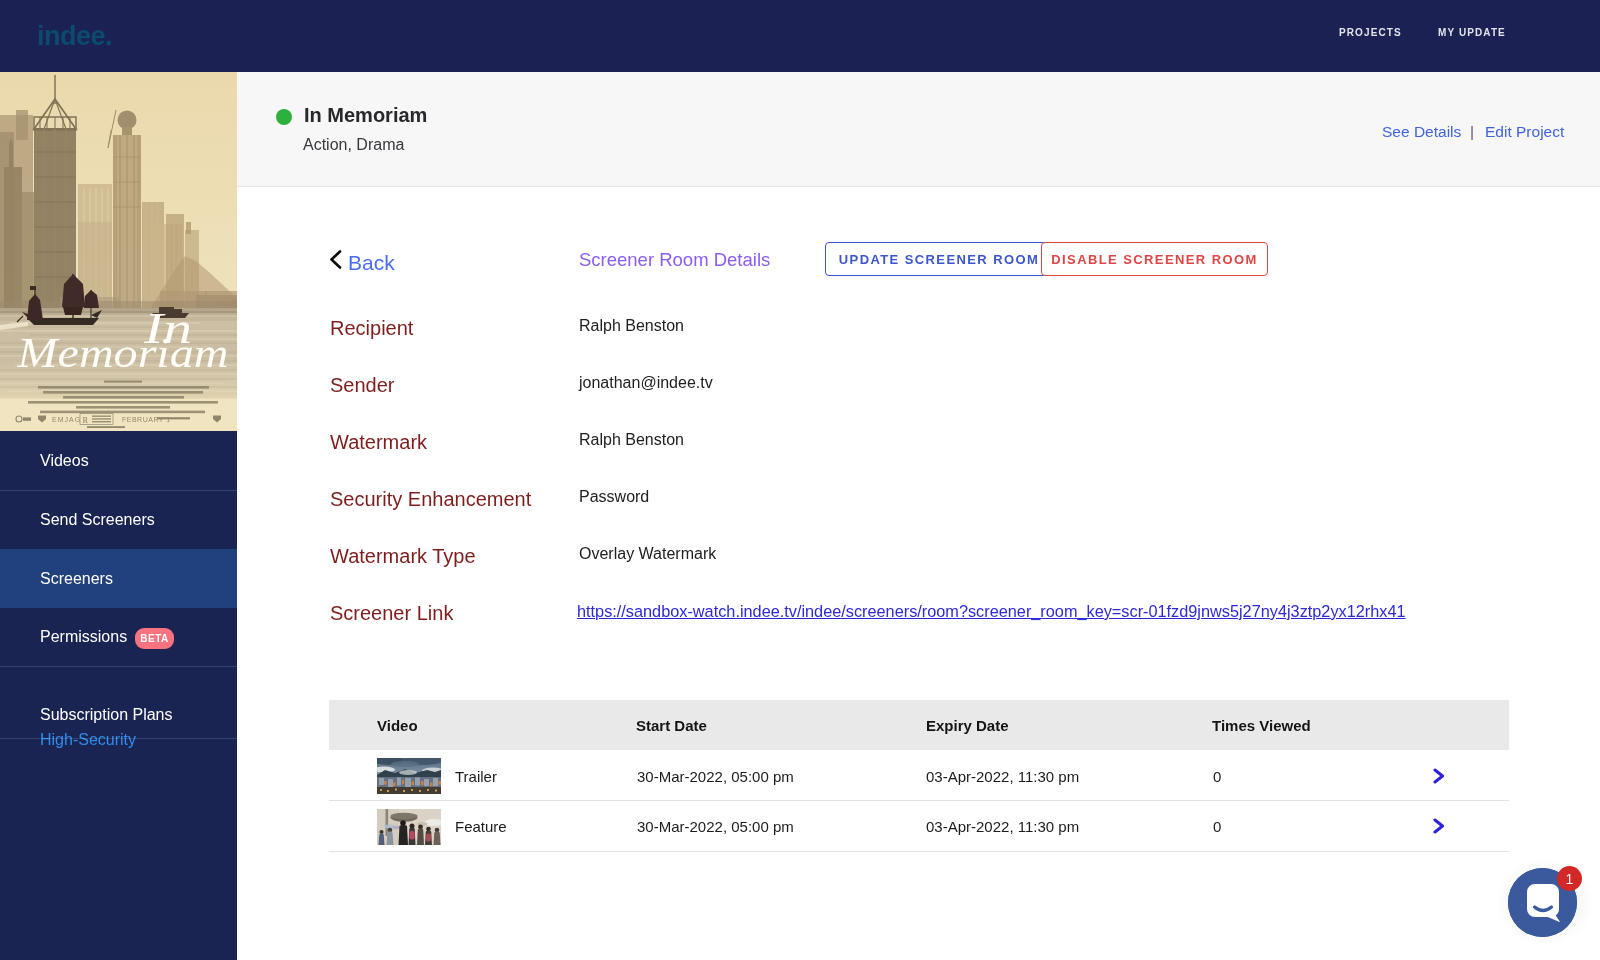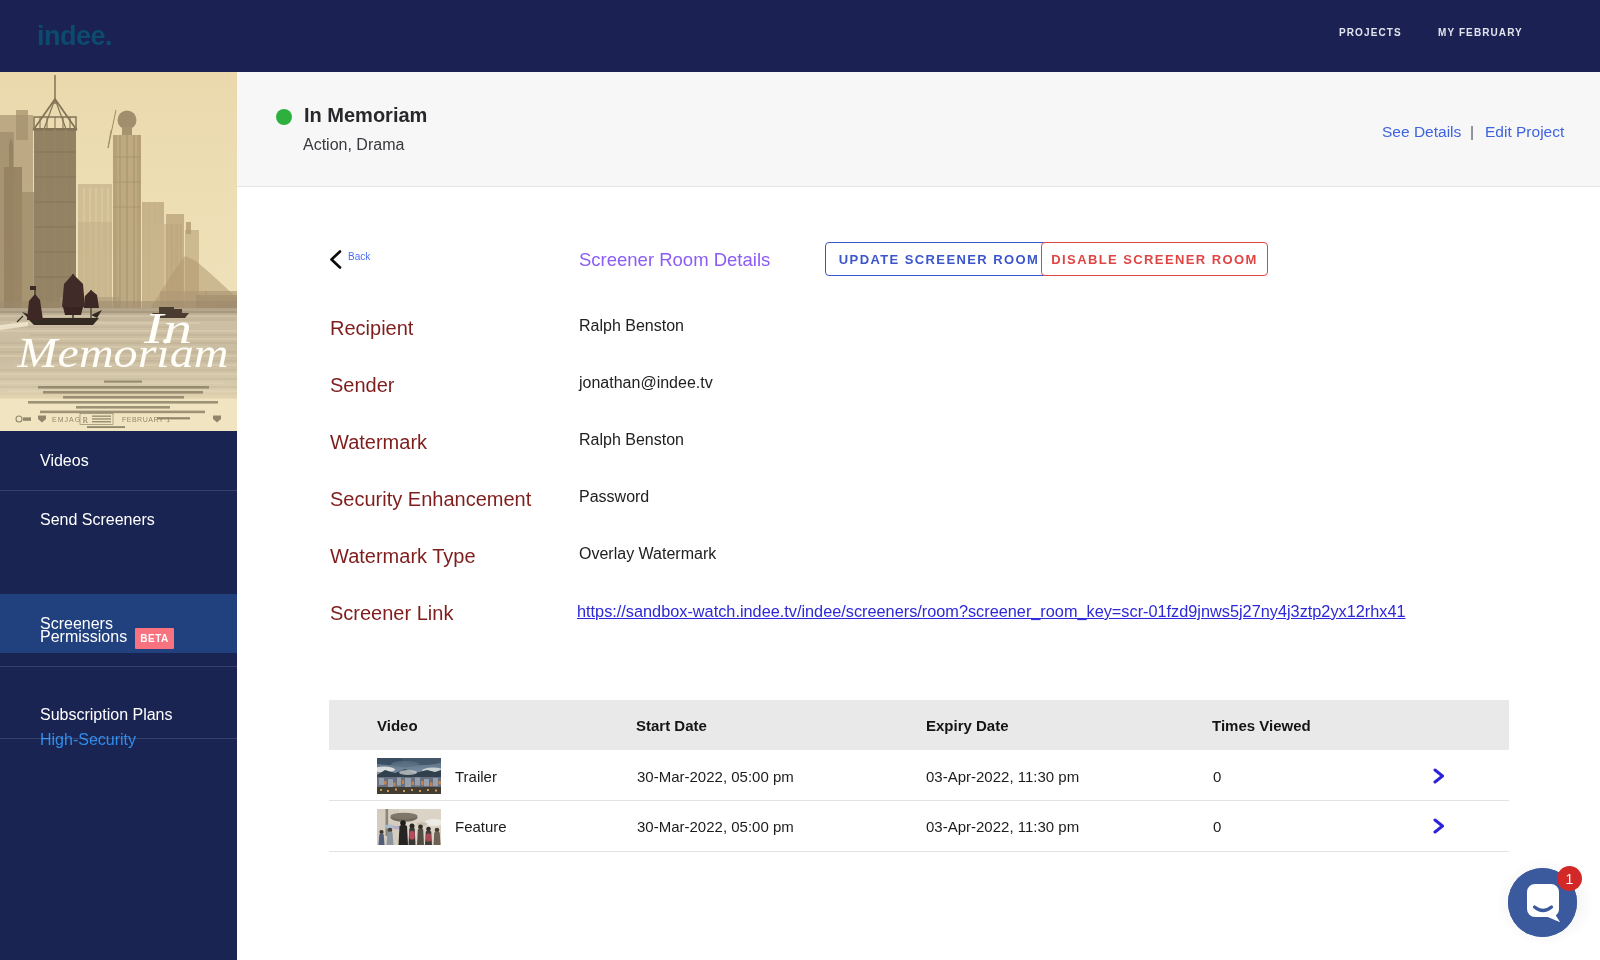--- a/index.html
+++ b/index.html
@@ -20,21 +20,21 @@
 
 
 #band { left:237px; top:72px; width:1363px; height:115px; background:#f7f7f8; border-bottom:1px solid #e4e4e6; }
 #gdot { left:276px; top:109px; width:16px; height:16px; border-radius:50%; background:#2eb03f; }
 #ptitle { left:304px; top:104px; font-size:20px; font-weight:700; color:#27272c; }
 #psub { left:303px; top:136px; font-size:16px; color:#38383d; }
 .hlink { top:123px; font-size:15.5px; color:#3e63e0; }
 
 
 #backch { left:329px; top:250px; }
-#backtxt { left:348px; top:251px; font-size:10px; color:#4a6cf2; }
+#backtxt { left:348px; top:251px; font-size:21px; color:#4a6cf2; }
 #srd { left:579px; top:249px; font-size:18.5px; color:#8b5cf6; }
 .btn { top:242px; height:34px; border-radius:4px; font-size:13px; font-weight:600; letter-spacing:1.4px;
   display:flex; align-items:center; justify-content:center; background:#fff; }
 #btn1 { left:789px; width:228px; border:1.5px solid #3b55cd; color:#3b55cd;margin-left:36px; }
 #btn2 { left:1041px; width:227px; border:1.5px solid #e04545; color:#e04545; }
 
 .dlabel { left:330px; font-size:20px; color:#7f1d1d; }
 .dvalue { left:579px; font-size:16px; color:#212124; }
 #slink { left:577px; top:602px; font-size:16.3px; color:#2d28d8; text-decoration:underline; }
 
@@ -50,21 +50,21 @@
   background:radial-gradient(closest-side, rgba(150,150,150,0.25), rgba(150,150,150,0) 75%); }
 #chat { left:1508px; top:868px; width:69px; height:69px; border-radius:50%; background:#395a9c; }
 #badge { left:1557px; top:866px; width:25px; height:25px; border-radius:50%; background:#d22828;
   color:#fff; font-size:14px; font-weight:400; display:flex; align-items:center; justify-content:center; }
 </style>
 </head>
 <body>
 <div class="abs" id="navbar"></div>
 <div class="abs" id="logo">indee.</div>
 <div class="abs navlink" style="left:1339px;">PROJECTS</div>
-<div class="abs navlink" style="left:1438px;">MY FEBRUARY</div>
+<div class="abs navlink" style="left:1438px;">MY UPDATE</div>
 
 <div class="abs" id="sidebar"></div>
 <div class="abs" id="poster" style="left:0;top:72px;width:237px;height:359px;"><svg width="237" height="359" viewBox="0 0 237 359" xmlns="http://www.w3.org/2000/svg">
 <defs>
 <linearGradient id="sky" x1="0" y1="0" x2="0" y2="1">
  <stop offset="0" stop-color="#ebd9ad"></stop>
           <stop offset="0.55" stop-color="#eee0b8"></stop>
           <stop offset="1" stop-color="#efe3c0"></stop>
 </linearGradient>
 <linearGradient id="water" x1="0" y1="0" x2="0" y2="1">
@@ -185,27 +185,27 @@
 </g>
 </svg></div>
 
 <div class="abs mitem" style="top:431px;height:59px;">
     <span>Videos</span>
   </div>
 <div class="abs mdiv" style="top:490px;"></div>
 <div class="abs mitem" style="top:491px;height:58px;padding-left:40px;">
     <span>Send Screeners</span>
   </div>
-<div class="abs mitem" style="top:549px;height:59px;background:#21407e;margin-top:45px;">
+<div class="abs mitem" style="top:549px;height:59px;background:#21407e;">
     <span>Screeners</span>
   </div>
 <div class="abs mitem" style="top:608px;height:58px;padding-left:38px;">
     <span>Permissions</span>
   </div>
-<div class="abs" style="left:135px;top:628px;width:39px;height:21px;border-radius:1px;background:#f8737f;color:#fff;font-size:10px;font-weight:700;letter-spacing:0.5px;display:flex;align-items:center;justify-content:center;">BETA</div>
+<div class="abs" style="left:135px;top:628px;width:39px;height:21px;border-radius:9px;background:#f8737f;color:#fff;font-size:10px;font-weight:700;letter-spacing:0.5px;display:flex;align-items:center;justify-content:center;">BETA</div>
 <div class="abs mdiv" style="top:666px;"></div>
 <div class="abs mitem" style="top:694px;height:72px;">
     <span style="top:12px;transform:none;">Subscription Plans</span>
     <span style="top:37px;transform:none;color:#2d8ceb;">High-Security</span>
   </div>
 <div class="abs mdiv" style="top:738px;"></div>
 
 <div class="abs" id="band"></div>
 <div class="abs" id="gdot"></div>
 <div class="abs" id="ptitle">In Memoriam</div>

